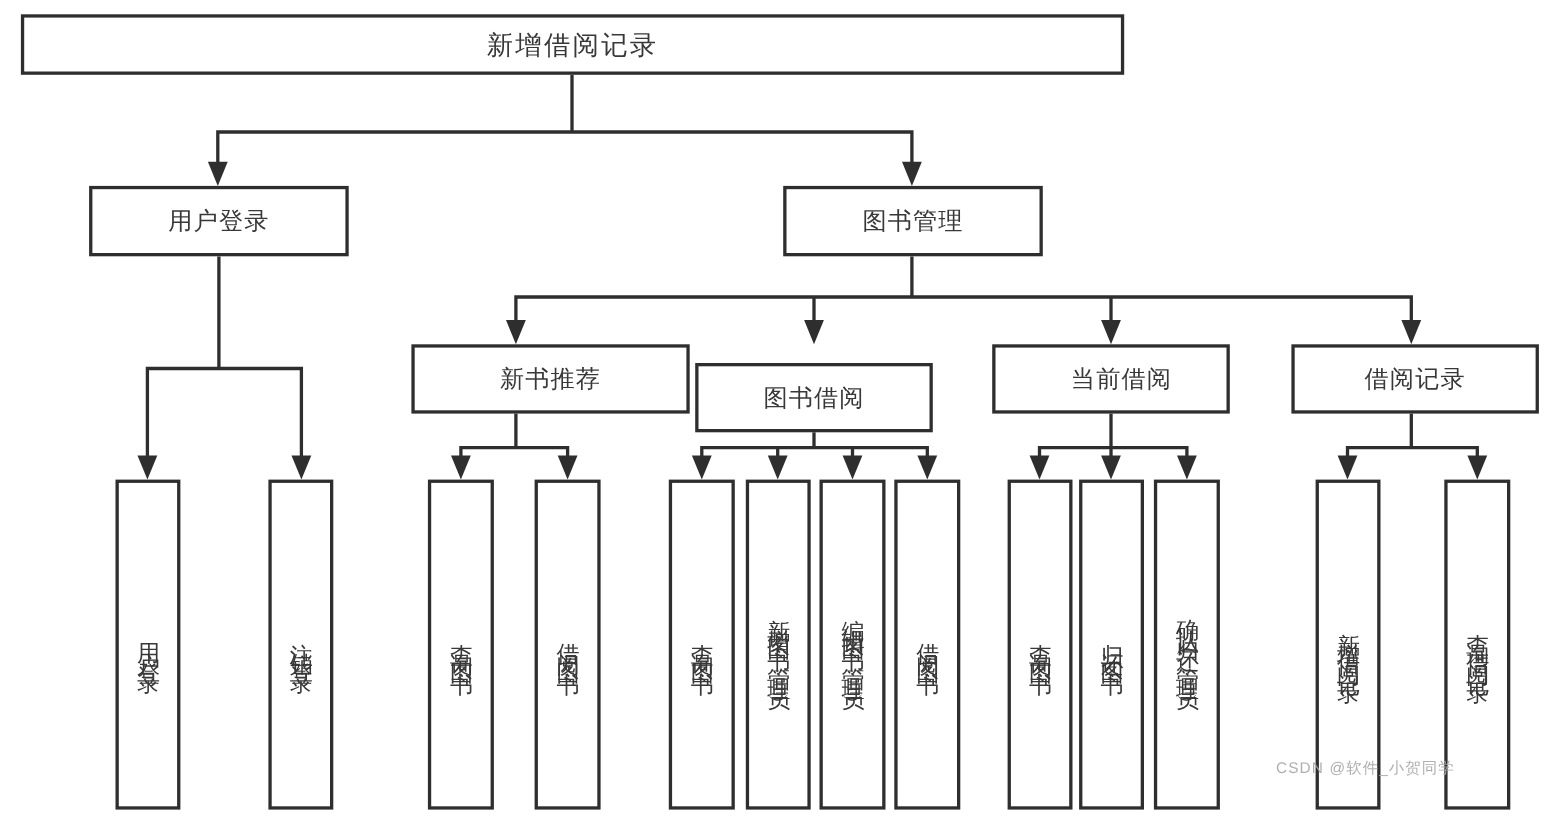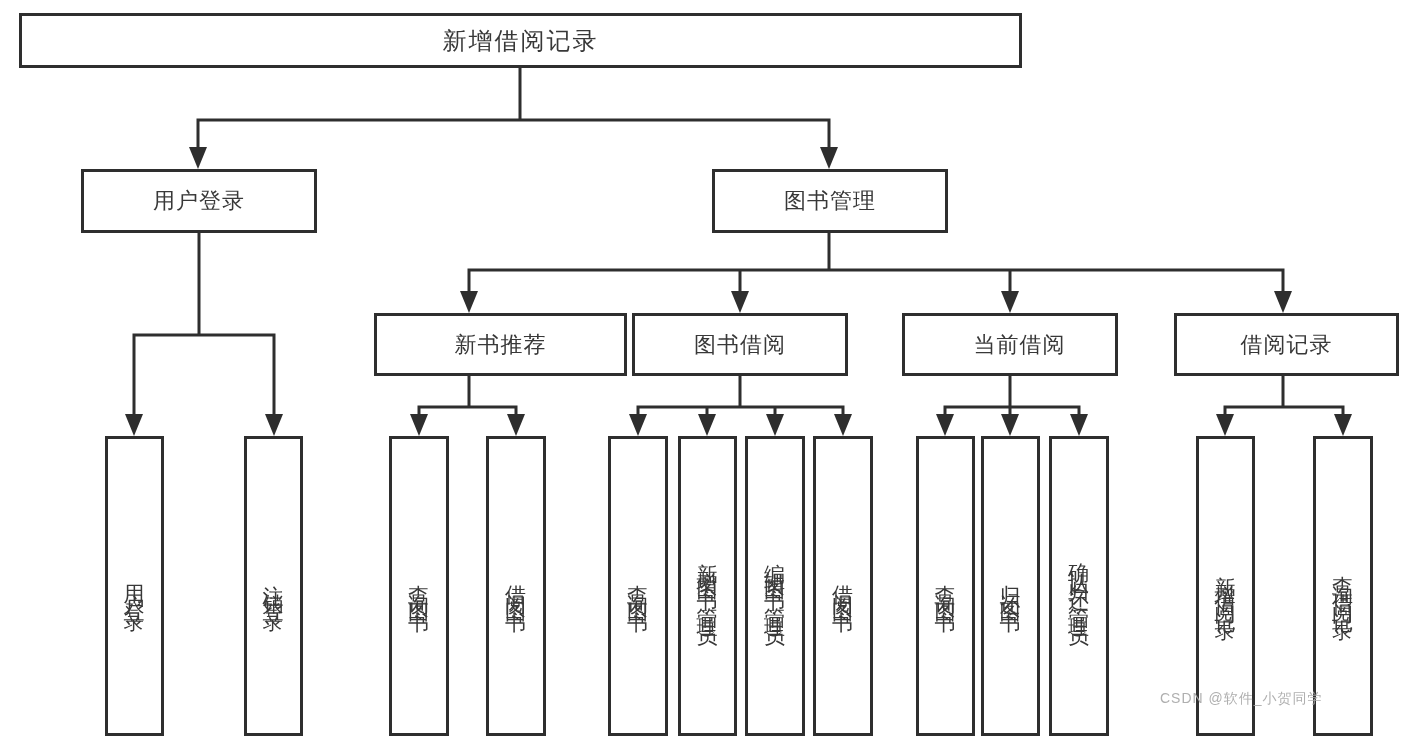--- a/index.html
+++ b/index.html
@@ -107,21 +107,21 @@
       <polygon points="1334,414 1352,414 1343,436"></polygon>
     </g>
   </svg>
 
   <div class="box root-box">新增借阅记录</div>
 
   <div class="box h-box lvl2" style="left:81px;">用户登录</div>
   <div class="box h-box lvl2" style="left:712px;">图书管理</div>
 
   <div class="box h-box lvl3" style="left:362px;width:253px;margin-left:12px;">新书推荐</div>
-  <div class="box h-box lvl3" style="left:632px;width:216px;">图书借阅</div>
+  <div class="box h-box lvl3" style="left:632px;width:216px;margin-top:17px;">图书借阅</div>
   <div class="box h-box lvl3" style="left:902px;width:216px;padding-left:19px;">当前借阅</div>
   <div class="box h-box lvl3" style="left:1174px;width:225px;">借阅记录</div>
 
   <div class="box v-box" style="left:105px;width:59px;">用户登录</div>
   <div class="box v-box" style="left:244px;width:59px;">注销登录</div>
 
   <div class="box v-box" style="left:389px;width:60px;">查询图书</div>
   <div class="box v-box" style="left:486px;width:60px;">借阅图书</div>
 
   <div class="box v-box" style="left:608px;width:60px;">查询图书</div>

